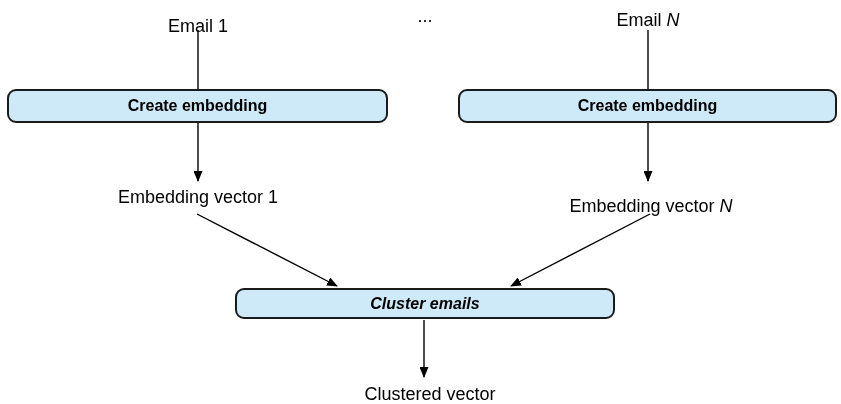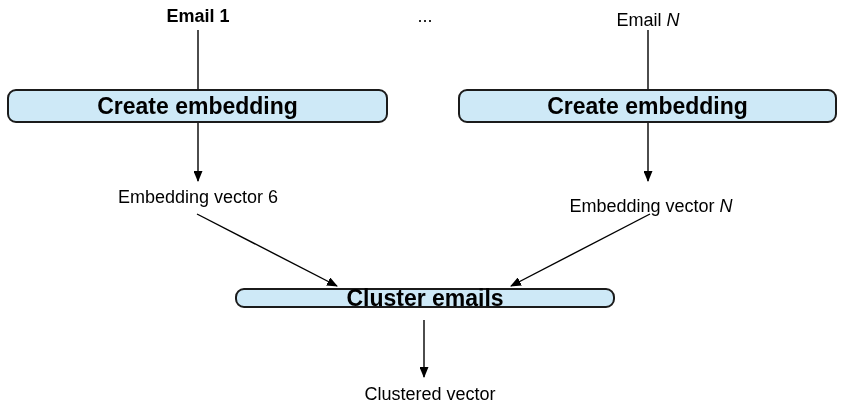--- a/index.html
+++ b/index.html
@@ -25,21 +25,21 @@
   }
   .node-box {
     position: absolute;
     box-sizing: border-box;
     background: var(--box-fill, #cee9f7);
     border: 2px solid var(--box-border, #1b1b1b);
     border-radius: 9px;
     display: flex;
     align-items: center;
     justify-content: center;
-    font-size: 23px;
+    font-size: 16px;
     font-weight: bold;
     color: var(--text, #000000);
     white-space: nowrap;
   }
   .italic-var { font-style: italic; }
   svg.connectors {
     position: absolute;
     left: 0; top: 0;
     width: 841px; height: 404px;
     pointer-events: none;
@@ -63,33 +63,33 @@
   </defs>
   <line x1="198" y1="30" x2="198" y2="89"></line>
   <line x1="648" y1="30" x2="648" y2="89"></line>
   <line x1="198" y1="123" x2="198" y2="181" marker-end="url(#arrow)"></line>
   <line x1="648" y1="123" x2="648" y2="181" marker-end="url(#arrow)"></line>
   <line x1="197" y1="214" x2="337" y2="286" marker-end="url(#arrow)"></line>
   <line x1="650" y1="214" x2="511" y2="286" marker-end="url(#arrow)"></line>
   <line x1="424" y1="320" x2="424" y2="377" marker-end="url(#arrow)"></line>
 </svg>
 
-<div class="abs label" style="left:108px; top:6px; width:180px;font-weight:bold;">Email 1</div>
+<div class="abs label" style="left:108px; top:16px; width:180px;">Email 1</div>
 
 <div class="abs label" style="left:375px; top:6px; width:100px;">...</div>
 
 <div class="abs label" style="left:558px; top:10px; width:180px;">
   <span>Email </span><span class="italic-var">N</span>
 </div>
 
 <div class="node-box" style="left:7px; top:89px; width:381px; height:34px;">Create embedding</div>
 
 <div class="node-box" style="left:458px; top:89px; width:379px; height:34px;">Create embedding</div>
 
-<div class="abs label" style="left:78px; top:187px; width:240px;">Embedding vector 6</div>
+<div class="abs label" style="left:78px; top:187px; width:240px;">Embedding vector 1</div>
 
 <div class="abs label" style="left:531px; top:196px; width:240px;">
   <span>Embedding vector </span><span class="italic-var">N</span>
 </div>
 
-<div class="node-box" style="left:235px; top:288px; width:380px; height:20px;">Cluster emails</div>
+<div class="node-box" style="left:235px; top:288px; width:380px; height:31px;font-style:italic;">Cluster emails</div>
 
 <div class="abs label" style="left:310px; top:384px; width:240px;">Clustered vector</div>
 
 </body></html>

